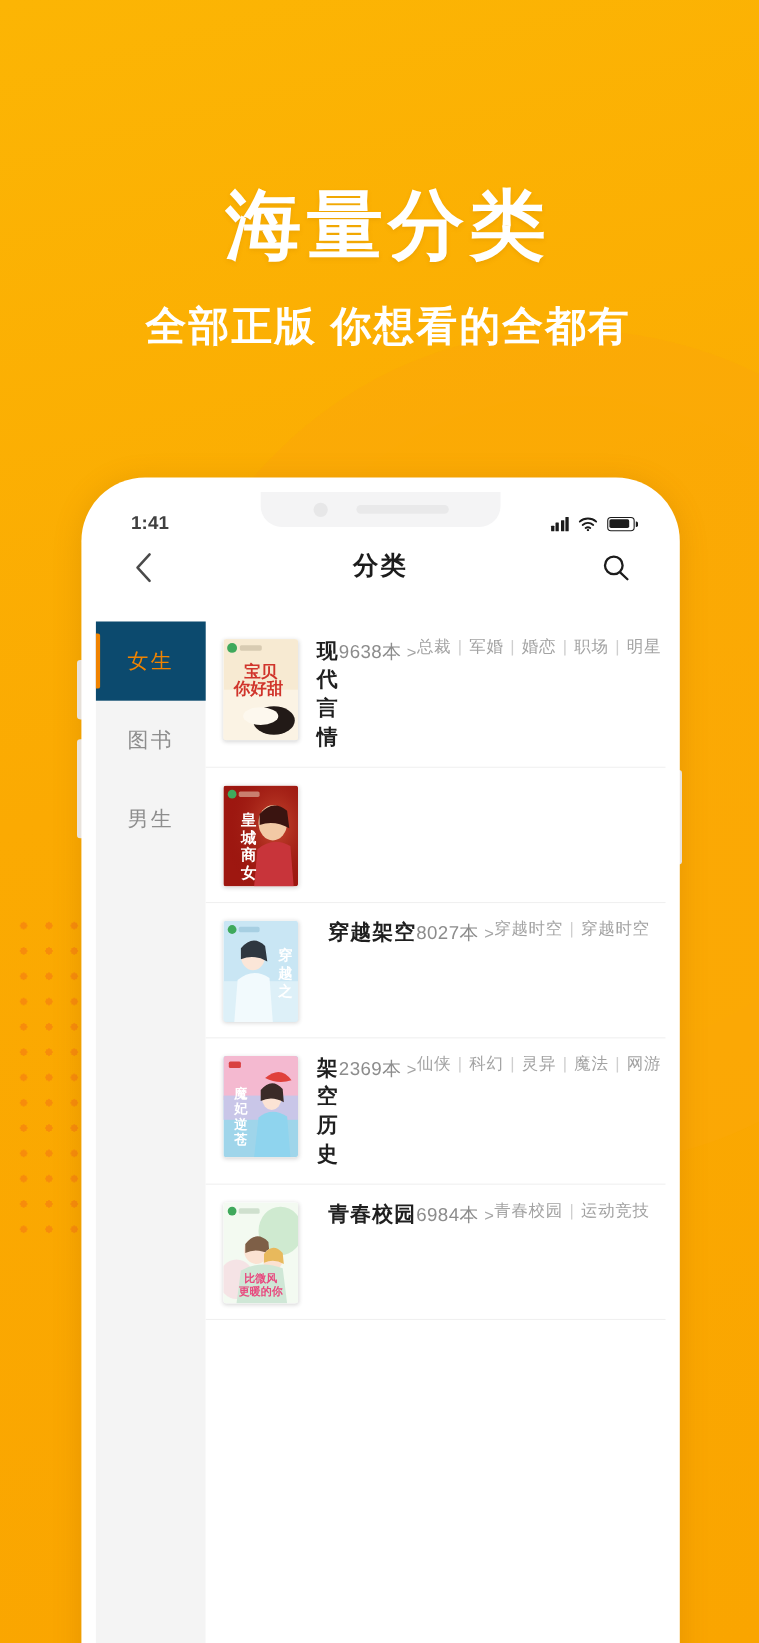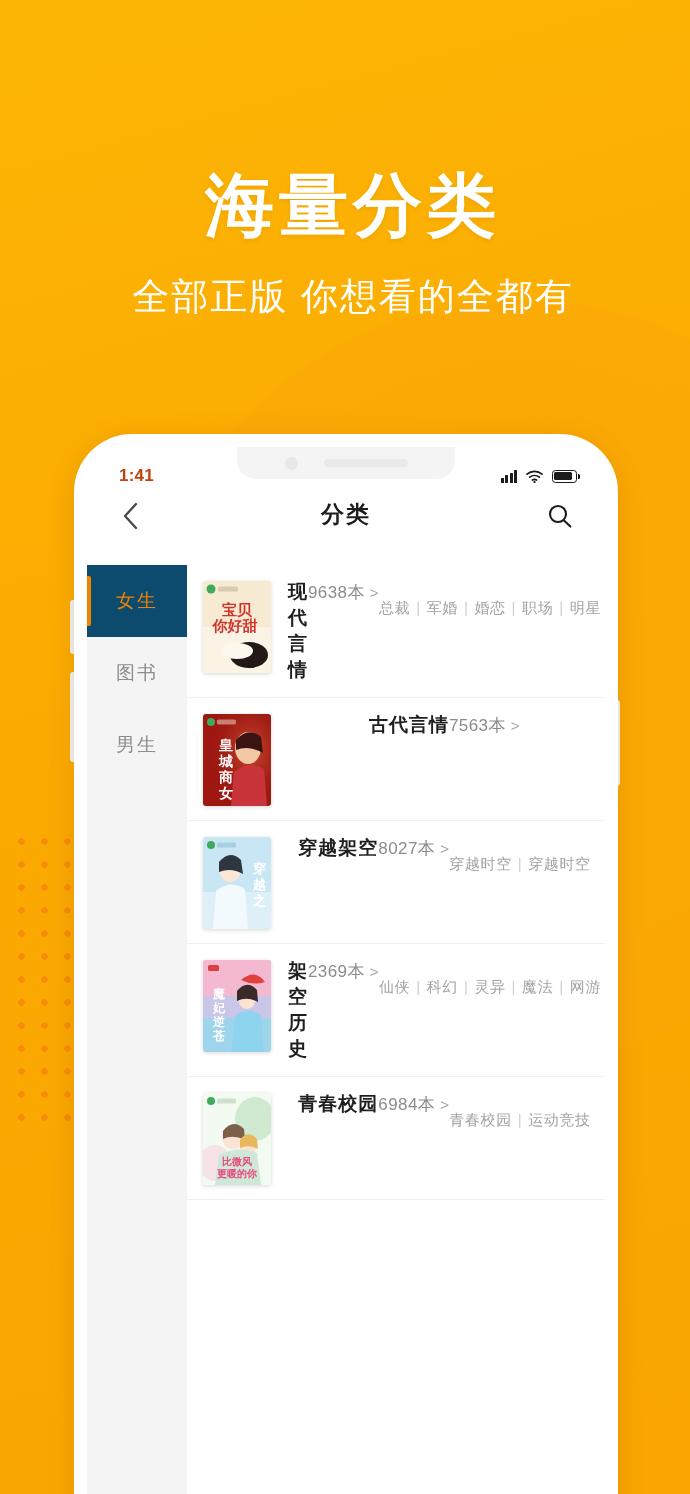--- a/index.html
+++ b/index.html
@@ -56,21 +56,21 @@
     font-size: 69px;
     font-weight: 700;
     letter-spacing: 5px;
     color: #ffffff;
     line-height: 1.1;
     text-shadow: 0 2px 4px rgba(180,110,0,.18);
   }
   .promo-sub {
     margin-top: 30px;
     font-size: 37px;
-    font-weight: 400;
+    font-weight: 700;
     letter-spacing: 2px;
     color: #ffffff;
     line-height: 1.25;
   }
 
   
   .phone {
     position: absolute;
     left: 74px; top: 434px;
     width: 544px; height: 1120px;
@@ -131,21 +131,21 @@
   
   .statusbar {
     position: relative;
     height: 52px;
     display: flex; align-items: center;
     justify-content: space-between;
     padding: 0 28px 0 32px;
     background: #ffffff;
   }
   .sb-time {
-    font-size: 17px; font-weight: 700; color: #c2410c;
+    font-size: 17px; font-weight: 700; color: #404040;
     letter-spacing: .2px;
     margin-top: 6px;
   }
   .sb-icons { display: flex; align-items: center; gap: 9px; margin-top: 6px; }
   .ico-signal { display: flex; align-items: flex-end; gap: 1.6px; height: 13px; }
   .ico-signal i { width: 2.8px; background: #1b1b1b; border-radius: .5px; display:block; }
   .ico-signal i:nth-child(1){height:5px}
   .ico-signal i:nth-child(2){height:7.5px}
   .ico-signal i:nth-child(3){height:10px}
   .ico-signal i:nth-child(4){height:13px}
@@ -241,21 +241,20 @@
   .cat-name {
     font-size: 19px; font-weight: 700; color: #1f1f1f; letter-spacing: 1px;
   }
   .cat-count {
     margin-left: auto;
     font-size: 17px; color: #8c8c8c; letter-spacing: .4px;
     white-space: nowrap;
   }
   .cat-count .chev { margin-left: 5px; font-size: 15px; color: #a5a5a5; }
   .cat-tags {
-    margin-top: 20px;
     font-size: 15px; color: #a3a3a3; letter-spacing: .6px;
     white-space: nowrap;
   }
   .cat-tags .sep { color: #cfcfcf; padding: 0 6px; }
 </style>
 </head>
 <body>
 
 <div class="promo">
 
@@ -372,24 +371,20 @@
                 <path d="M31 58 q14 -12 30 -3 l3 37 -36 0z" fill="#C8343A"></path>
                 <circle cx="8" cy="8" r="4" fill="#3FA95C"></circle>
                 <rect x="14" y="5.5" width="19" height="5" rx="1.5" fill="#C97F6F"></rect>
                 <text x="16" y="36" font-size="14" font-weight="bold" fill="#FFF" font-family="DejaVu Sans">皇</text>
                 <text x="16" y="52" font-size="14" font-weight="bold" fill="#FFF" font-family="DejaVu Sans">城</text>
                 <text x="16" y="68" font-size="14" font-weight="bold" fill="#FFF" font-family="DejaVu Sans">商</text>
                 <text x="16" y="84" font-size="14" font-weight="bold" fill="#FFF" font-family="DejaVu Sans">女</text>
               </svg>
             </div>
             <div class="cat-info">
-              <div class="cat-top">
-                <span class="cat-name">古代言情</span>
-                <span class="cat-count"><span>7563本</span><span class="chev">&gt;</span></span>
-              </div>
             </div>
           </div>
 
           <div class="cat-row">
             <div class="cover">
               <svg viewBox="0 0 68 92" preserveAspectRatio="none">
                 <rect width="68" height="92" fill="#C9E6F4"></rect>
                 <rect y="55" width="68" height="37" fill="#DDF0F8"></rect>
                 <ellipse cx="27" cy="32" rx="11" ry="13" fill="#FBE6D8"></ellipse>
                 <path d="M16 25 q11 -13 22 -2 l2 14 q-12 -7 -24 -2z" fill="#2E3740"></path>

